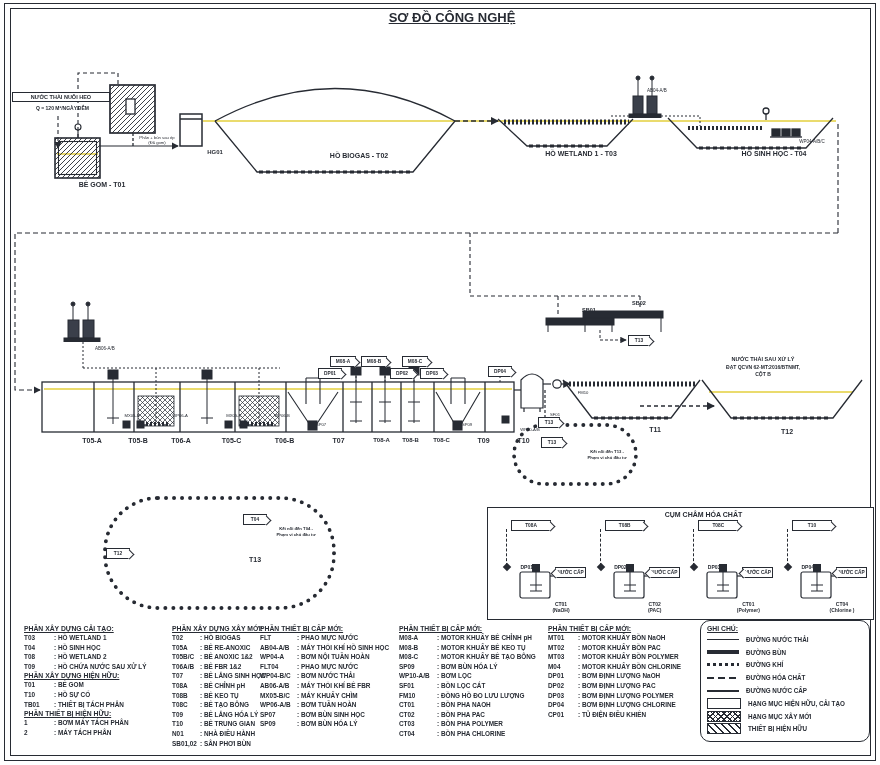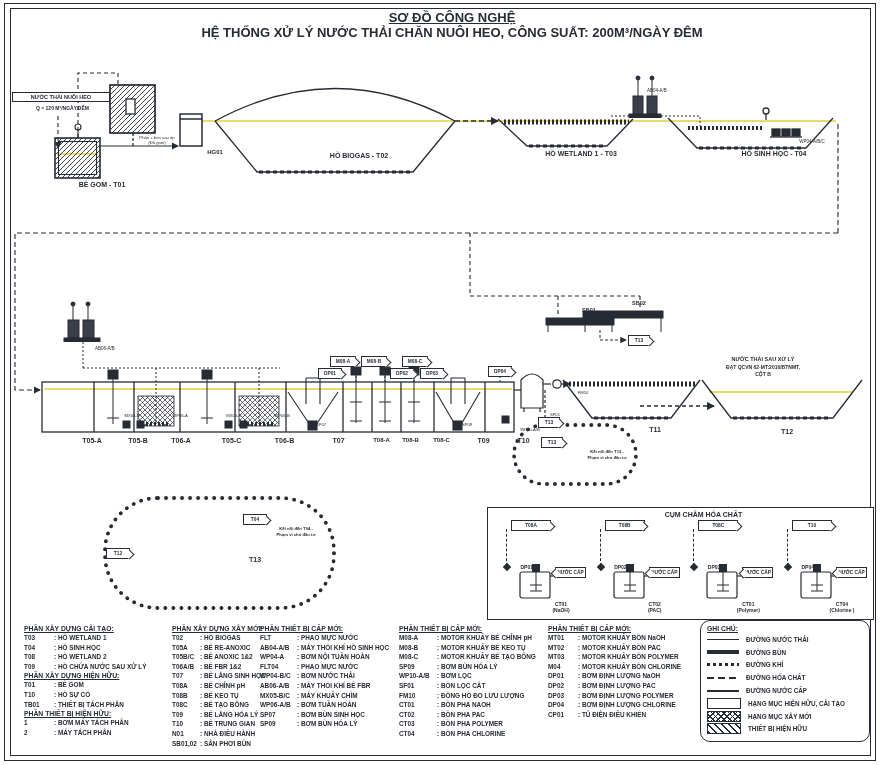--- a/index.html
+++ b/index.html
@@ -59,21 +59,20 @@
   .nlabel{font-size:6.3px;font-weight:700;white-space:nowrap;}
 </style>
 </head>
 <body>
 
 <div class="sheet">
   <div class="frame-outer"></div>
   <div class="frame-inner"></div>
 
   <div class="lbl f13 underl" style="left:0;right:0;top:10px;">SƠ ĐỒ CÔNG NGHỆ</div>
-  <div class="lbl f13" style="left:0;right:0;top:25px;">HỆ THỐNG XỬ LÝ NƯỚC THẢI CHĂN NUÔI HEO, CÔNG SUẤT: 200M³/NGÀY ĐÊM</div>
 
   <svg class="main" width="880" height="765" viewBox="0 0 880 765">
     <defs>
       <pattern id="hx" width="5" height="5" patternUnits="userSpaceOnUse">
         <path d="M0,5 L5,0" stroke="#272b33" stroke-width="0.9"></path>
       </pattern>
       <pattern id="cx" width="5" height="5" patternUnits="userSpaceOnUse">
         <path d="M0,5 L5,0 M0,0 L5,5" stroke="#272b33" stroke-width="0.7"></path>
       </pattern>
       <marker id="ah" viewBox="0 0 8 8" refX="7" refY="4" markerWidth="6.5" markerHeight="6.5" orient="auto">

